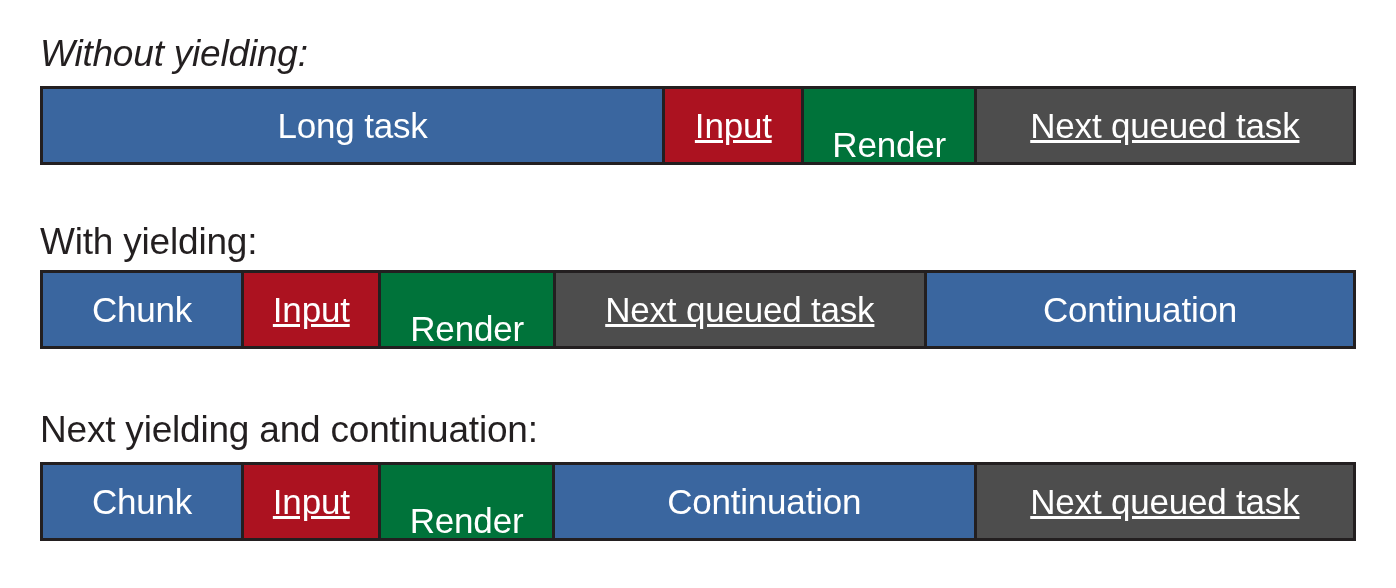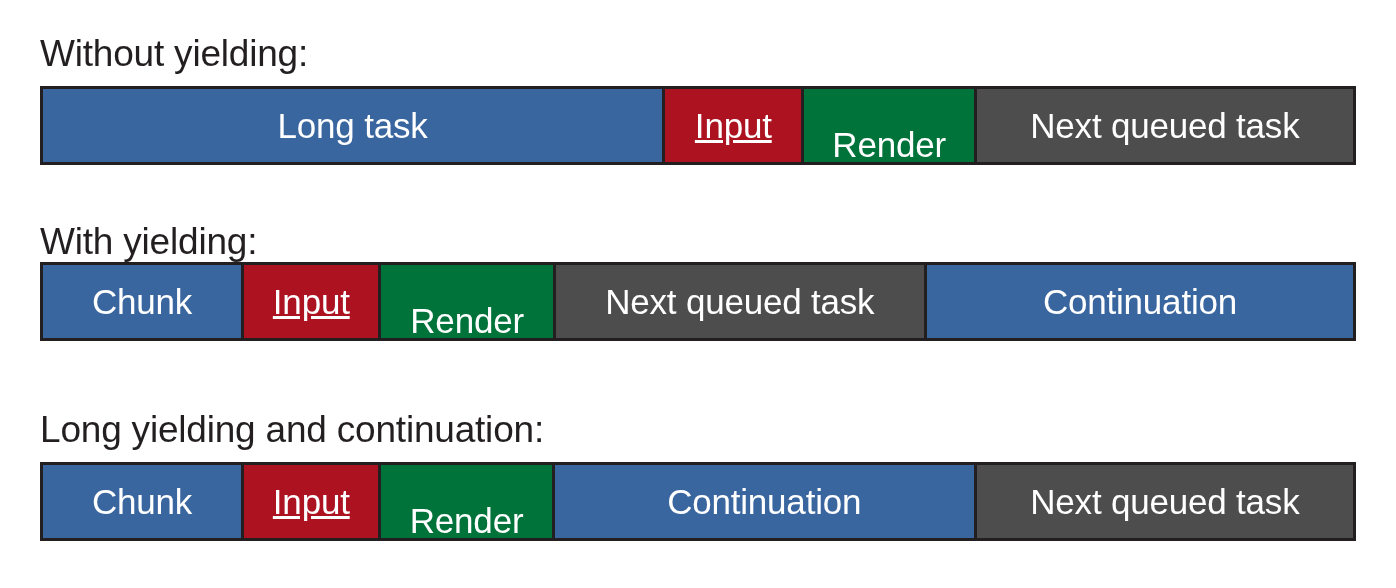--- a/index.html
+++ b/index.html
@@ -53,27 +53,27 @@
     line-height: 1;
     letter-spacing: -0.2px;
     white-space: nowrap;
     overflow: hidden;
     border-right: 3px solid #231f20;
   }
   .seg:last-child { border-right: none; }
   .seg-blue  { background: #3a669f; }
   .seg-red   { background: #ac1220; text-decoration: underline; }
   .seg-green { background: #00733a; align-items: flex-end; }
-  .seg-gray  { background: #4d4d4d; }
+  .seg-gray  { background: #4d4d4d; text-decoration: underline; }
 
   
   #section-0 { top: 34px; }
-  #section-0 .section-label { margin-bottom: 12px; }
+  #section-0 .section-label { margin-bottom: 12px; font-style: italic; }
   #section-1 { top: 222px; }
-  #section-1 .section-label { margin-bottom: 0; }
+  #section-1 .section-label { margin-bottom: 8px; }
   #section-2 { top: 410px; }
   #section-2 .section-label { margin-bottom: 12px; }
 </style>
 </head>
 <body>
 
 <div id="diagram">
 
   <div class="section" id="section-0">
     <div class="section-label">Without yielding:</div>
@@ -108,21 +108,21 @@
       <div class="seg seg-gray" style="width:28.34%">
         <span>Next queued task</span>
       </div>
       <div class="seg seg-blue" style="width:32.52%">
         <span>Continuation</span>
       </div>
     </div>
   </div>
 
   <div class="section" id="section-2">
-    <div class="section-label">Long yielding and continuation:</div>
+    <div class="section-label">Next yielding and continuation:</div>
     <div class="bar">
       <div class="seg seg-blue" style="width:15.35%">
         <span>Chunk</span>
       </div>
       <div class="seg seg-red" style="width:10.49%">
         <span>Input</span>
       </div>
       <div class="seg seg-green" style="width:13.22%">
         <span>Render</span>
       </div>

